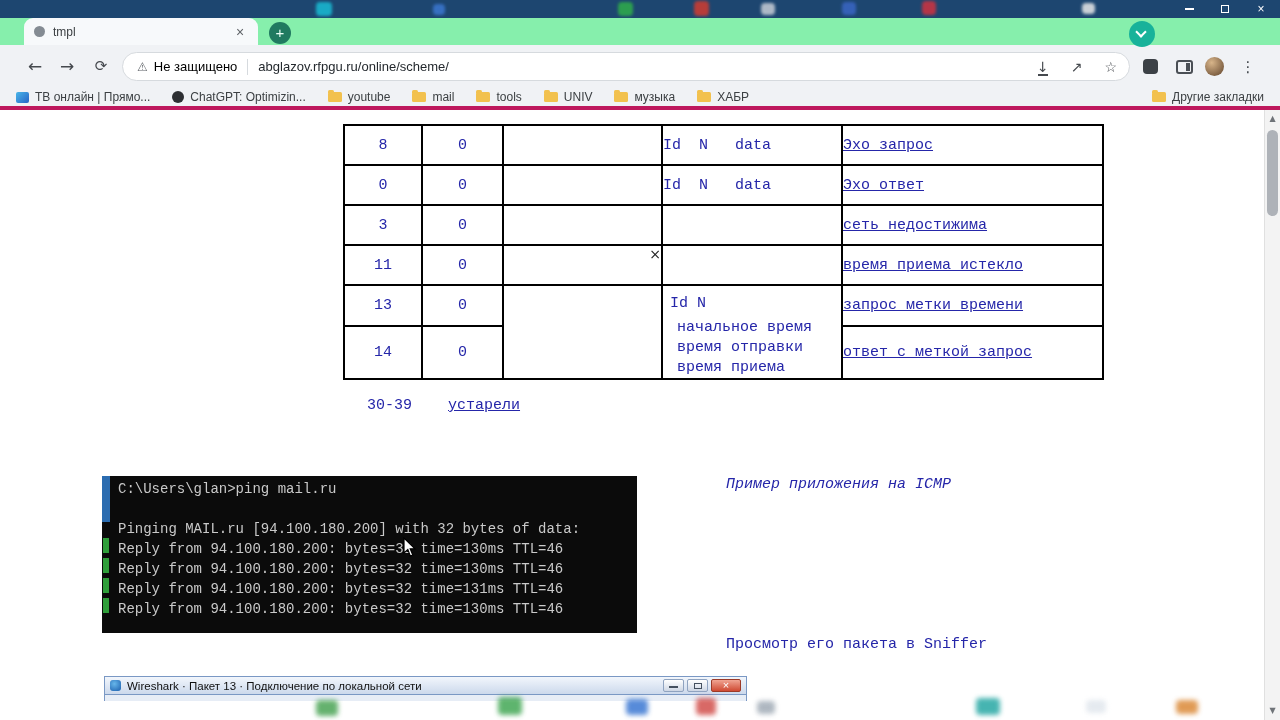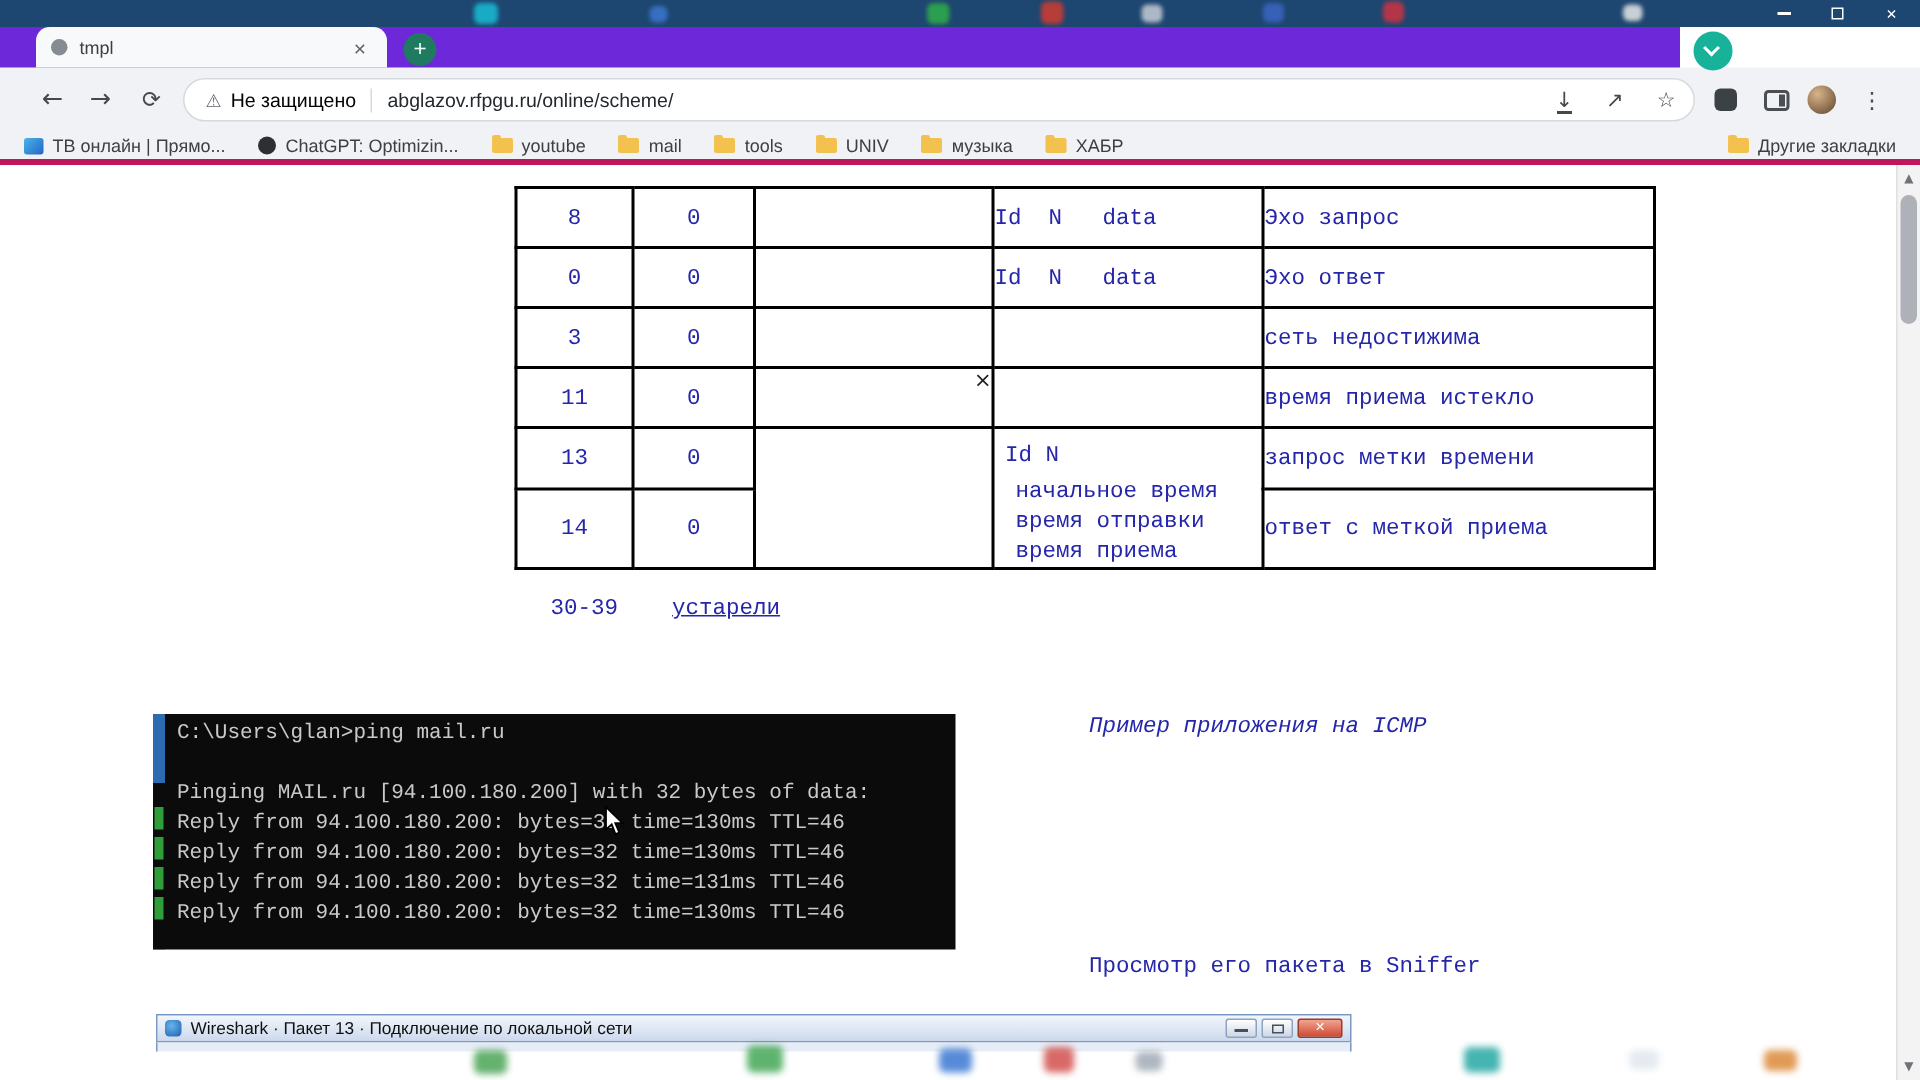--- a/index.html
+++ b/index.html
@@ -11,21 +11,21 @@
   
   .titlebar { position:absolute; left:0; top:0; width:1280px; height:18px; background:#1d4670; z-index:5; }
   .top-blob, .desktop-blob { position:absolute; border-radius:4px; }
   .top-blob { filter:blur(1.5px); opacity:.85; }
   .desktop-blob { filter:blur(2.5px); opacity:.8; z-index:6; }
   .win-controls { position:absolute; right:8px; top:0; height:18px; display:flex; align-items:center; gap:14px; }
   .wc { width:22px; height:18px; display:flex; align-items:center; justify-content:center; color:#fff; font-size:12px; line-height:18px; }
   .wc-min-glyph { display:inline-block; width:9px; height:2px; background:#fff; }
   .wc-max-glyph { display:inline-block; width:8px; height:8px; border:1.5px solid #fff; }
   
-  .tabstrip { position:absolute; left:0; top:18px; width:1120px; height:27px; background:#6d28d9; z-index:5; }
+  .tabstrip { position:absolute; left:0; top:18px; width:1280px; height:27px; background:#86efac; z-index:5; }
   .tab { position:absolute; left:24px; top:0; width:234px; height:27px; background:#f7f9fb; border-radius:9px 9px 0 0; display:flex; align-items:center; padding:0 10px; }
   .favicon { width:11px; height:11px; border-radius:50%; background:#848b93; margin-right:8px; flex:none; }
   .tab-title { font-size:12px; color:#3c4043; flex:1; }
   .tab-close { color:#5f6368; font-size:14px; width:16px; text-align:center; }
   .newtab-btn { position:absolute; left:269px; top:4px; width:22px; height:22px; border-radius:50%; background:#207a60; color:#eafff5; text-align:center; line-height:21px; font-size:15px; }
   .tabsearch-btn { position:absolute; left:1129px; top:3px; width:26px; height:26px; border-radius:50%; background:#18b29a; }
   .tabsearch-btn .chev { position:absolute; left:8px; top:7px; width:8px; height:8px; border-right:2.5px solid #fff; border-bottom:2.5px solid #fff; transform:rotate(45deg); }
   
   .toolbar { position:absolute; left:0; top:45px; width:1280px; height:43px; background:#f0f2f5; z-index:4; }
   .nav-btn { position:absolute; top:9px; width:26px; height:26px; color:#45494e; font-size:17px; text-align:center; line-height:25px; font-family:"DejaVu Sans", sans-serif; }
@@ -50,41 +50,41 @@
   .chatgpt-icon { width:12px; height:12px; border-radius:50%; background:#2d2f33; flex:none; }
   .bm-other { margin-left:auto; }
   
   .navyMono { font-family:"Liberation Mono","DejaVu Sans Mono",monospace; color:#2526a9; }
   .icmp-table { position:absolute; left:343px; top:124px; border-collapse:collapse; table-layout:fixed;
     font-family:"Liberation Mono","DejaVu Sans Mono",monospace; font-size:15px; color:#2526a9; z-index:2; }
   .icmp-table td { border:2px solid #000; padding:0; }
   tr.h40 { height:40px; } tr.h52 { height:52px; }
   .cell-num { text-align:center; }
   .cell-fields { padding-left:7px; white-space:pre; }
-  .cell-meaning { padding-left:24px; }
+  .cell-meaning { padding-left:24px;text-decoration:underline; }
   .cell-mark { text-align:right; padding:2px 26px 0 0; vertical-align:top; color:#222; font-size:14px; font-family:"DejaVu Sans", sans-serif; }
   .cell-merged { vertical-align:top; }
   .idn-line { margin:9px 0 4px 7px; height:19px; }
   .field-line { margin-left:14px; line-height:20px; }
   .qm-cell { border-bottom-style:hidden; }
   .am-cell { border-top-style:hidden; }
   .notes { position:absolute; left:367px; top:396px; font-size:15px; line-height:20px; z-index:2; }
   .notes span { white-space:pre; }
   .notes .u { text-decoration:underline; }
   
   .terminal { position:absolute; left:102px; top:476px; width:535px; height:157px; background:#0b0b0b;
     font-family:"Liberation Mono","DejaVu Sans Mono",monospace; font-size:14px; color:#c9c9c9;
     padding:5px 0 16px 16px; overflow:hidden; z-index:2; }
   .term-line { height:20px; white-space:pre; }
   .term-strip { position:absolute; left:0; top:0; width:8px; height:100%; background:#0b0b0b; }
   .term-strip .blue { position:absolute; left:0; top:0; width:8px; height:46px; background:#2b6cb0; }
   .term-strip .tick { position:absolute; left:1px; width:6px; height:15px; background:#2f9e3a; }
   .caption { position:absolute; font-family:"Liberation Mono","DejaVu Sans Mono",monospace; font-size:15px; color:#2526a9; z-index:2; white-space:nowrap; }
   
-  .wireshark { position:absolute; left:104px; top:676px; width:797px; z-index:3; }
+  .wireshark { position:absolute; left:104px; top:676px; width:643px; z-index:3; }
   .ws-titlebar { height:19px; background:linear-gradient(#f2f6fc,#ccd9ec); border:1px solid #7a98c4; display:flex; align-items:center; padding:0 5px; }
   .ws-icon { width:11px; height:11px; border-radius:3px; background:radial-gradient(circle at 40% 35%, #66b6ea, #1c5fae); margin-right:6px; flex:none; }
   .ws-title { font-size:11.5px; color:#101010; flex:1; white-space:nowrap; overflow:hidden; }
   .ws-btn { width:21px; height:13px; margin-left:3px; border:1px solid #8fa3c0; border-radius:2px; background:linear-gradient(#ffffff,#cdd6e4); position:relative; flex:none; }
   .ws-btn .g-min { position:absolute; left:5px; bottom:3px; width:9px; height:2px; background:#44505f; }
   .ws-btn .g-max { position:absolute; left:6px; top:3px; width:8px; height:6px; border:1.5px solid #44505f; }
   .ws-btn.close { width:30px; background:linear-gradient(#f0a492,#cf4a33); border-color:#9c3a28; color:#fff; font-size:11px; line-height:11px; text-align:center; }
   .ws-body { height:6px; background:#e7edf6; border-left:1px solid #7a98c4; border-right:1px solid #7a98c4; }
   
   .scrollbar { position:absolute; right:0; top:110px; width:16px; height:610px; background:#f3f3f3; border-left:1px solid #e0e0e0; z-index:7; }
@@ -232,21 +232,21 @@
       <div class="idn-line">Id N</div>
       <div class="field-line">начальное время</div>
       <div class="field-line">время отправки</div>
       <div class="field-line">время приема</div>
     </td>
     <td class="cell-meaning qm-cell">запрос метки времени</td>
   </tr>
   <tr class="h52">
     <td class="cell-num">14</td>
     <td class="cell-num">0</td>
-    <td class="cell-meaning am-cell">ответ с меткой приема</td>
+    <td class="cell-meaning am-cell">ответ с меткой запрос</td>
   </tr>
 </tbody>
   </table>
 
 <div class="notes navyMono">
   <div class="note-line"><span>30-39    </span><span class="u">устарели</span></div>
 </div>
 
 <div class="terminal">
   <div class="term-strip">

